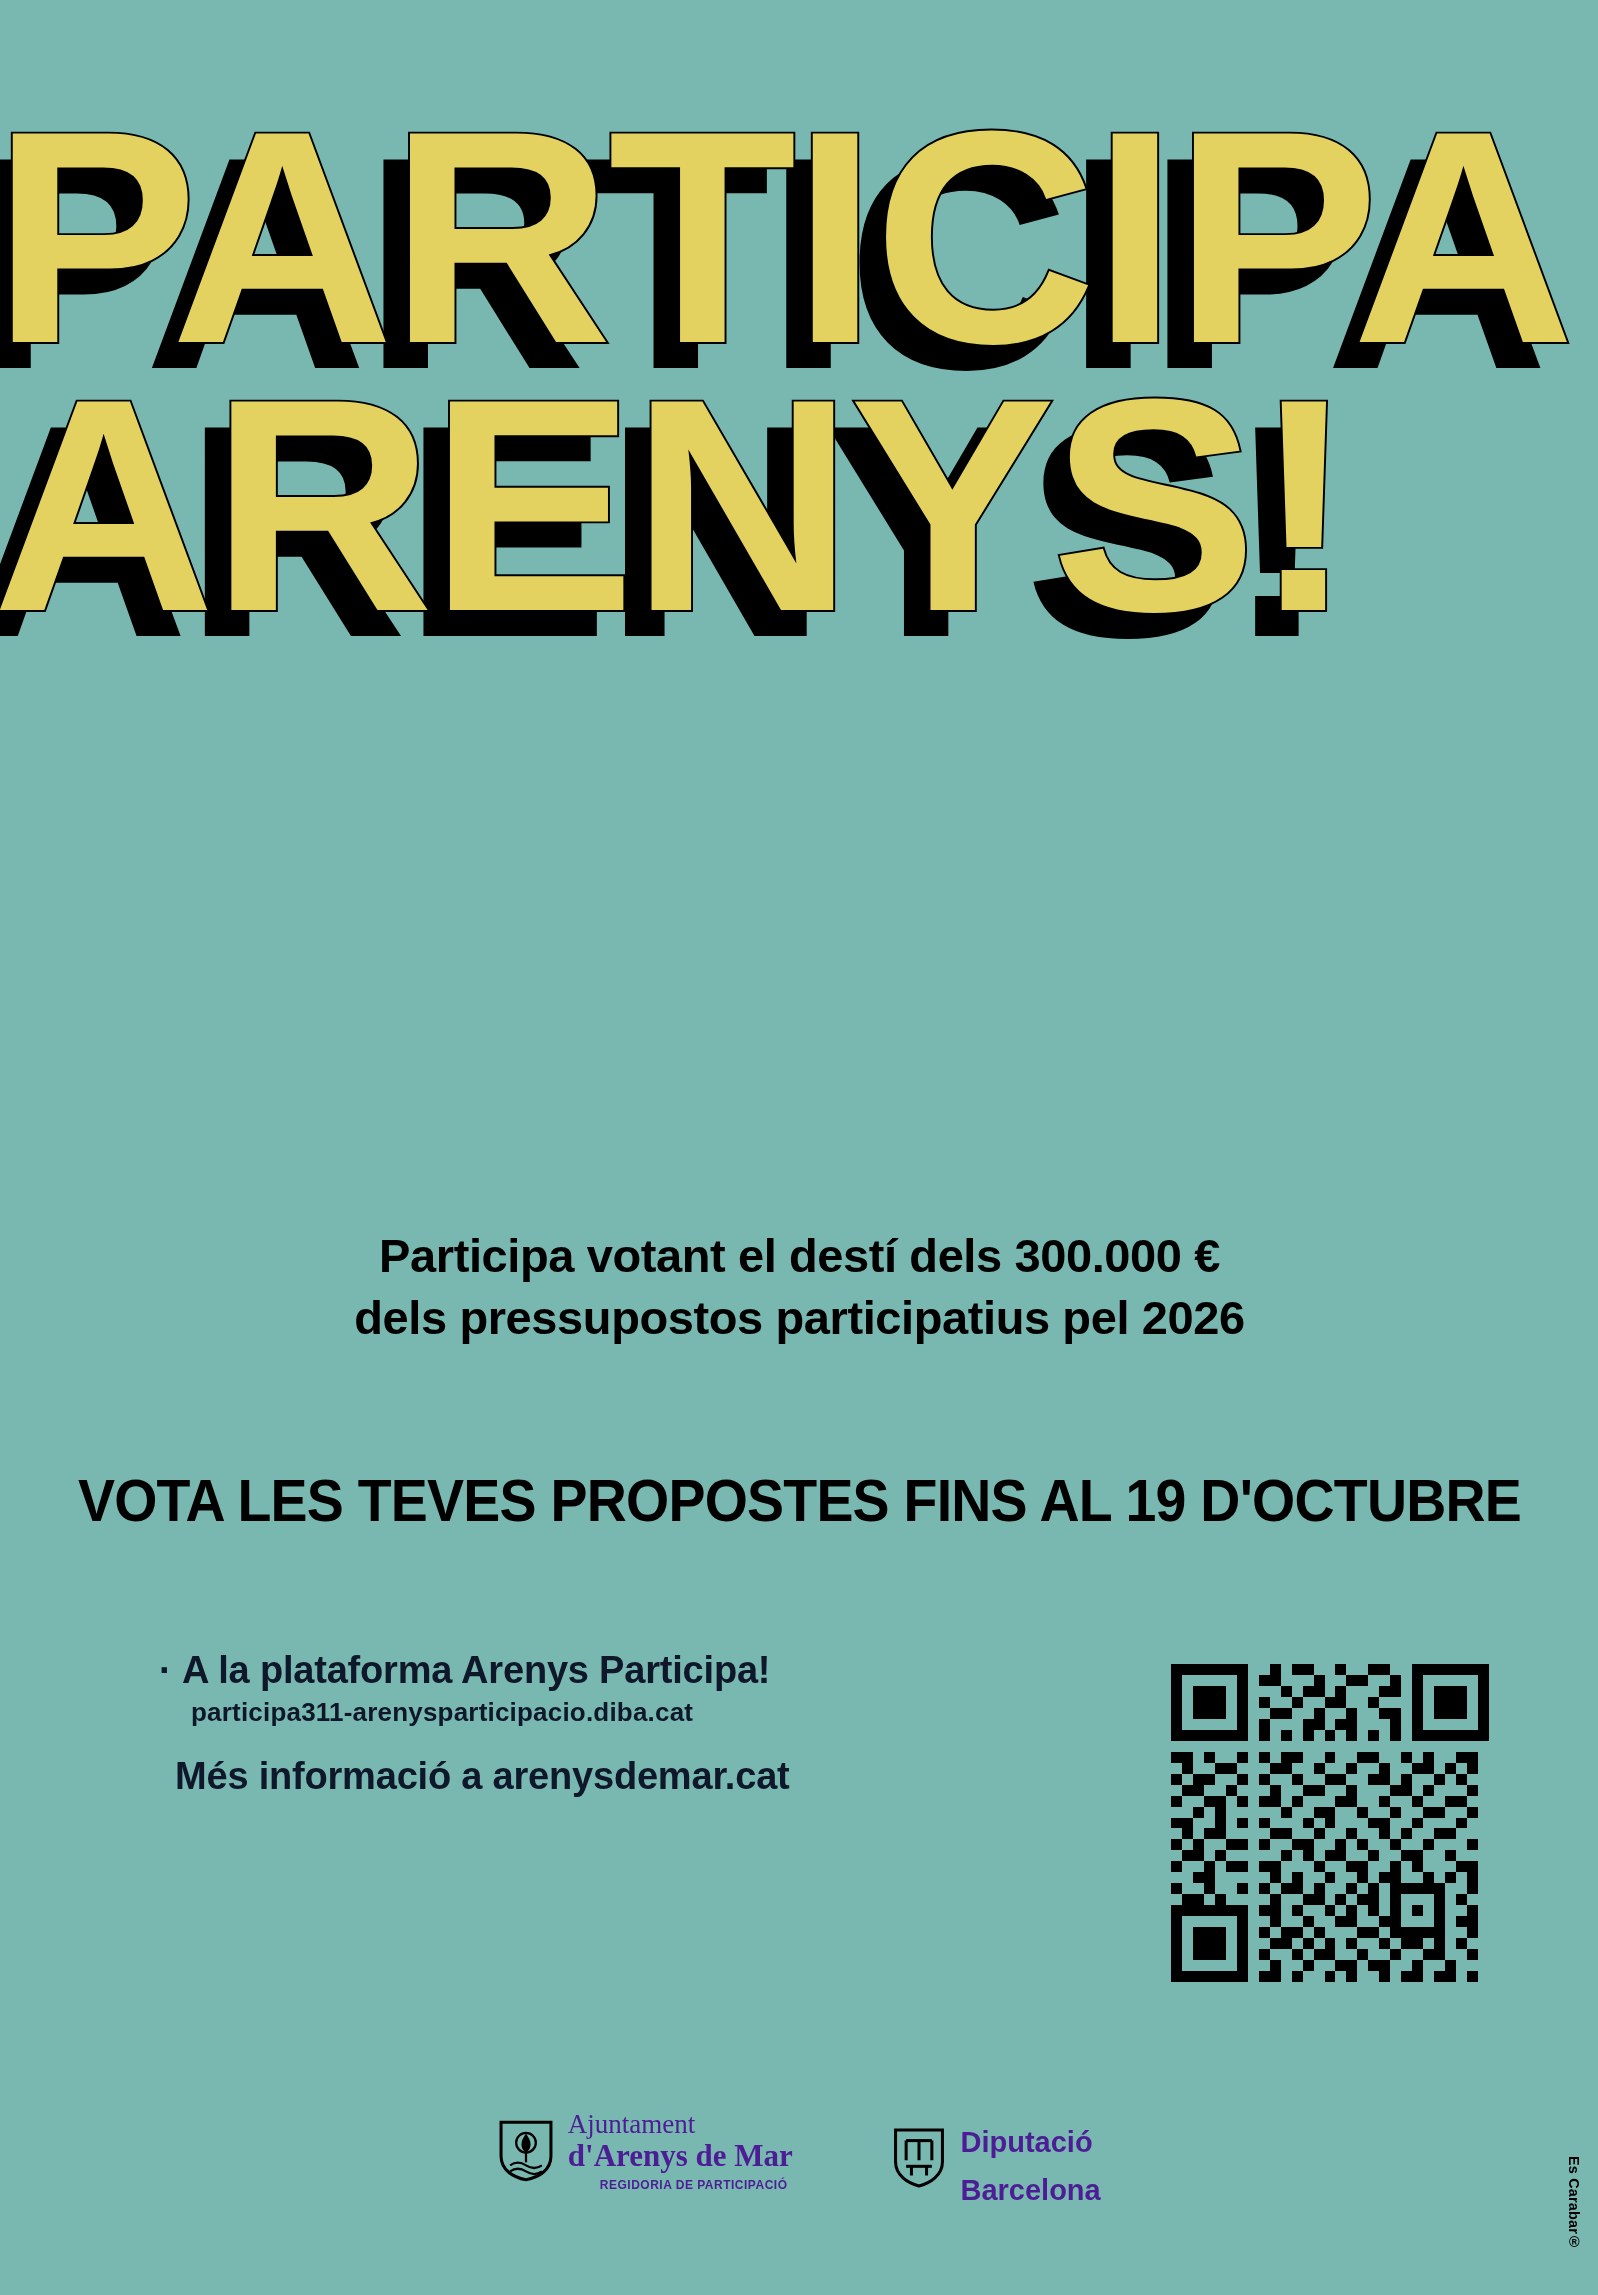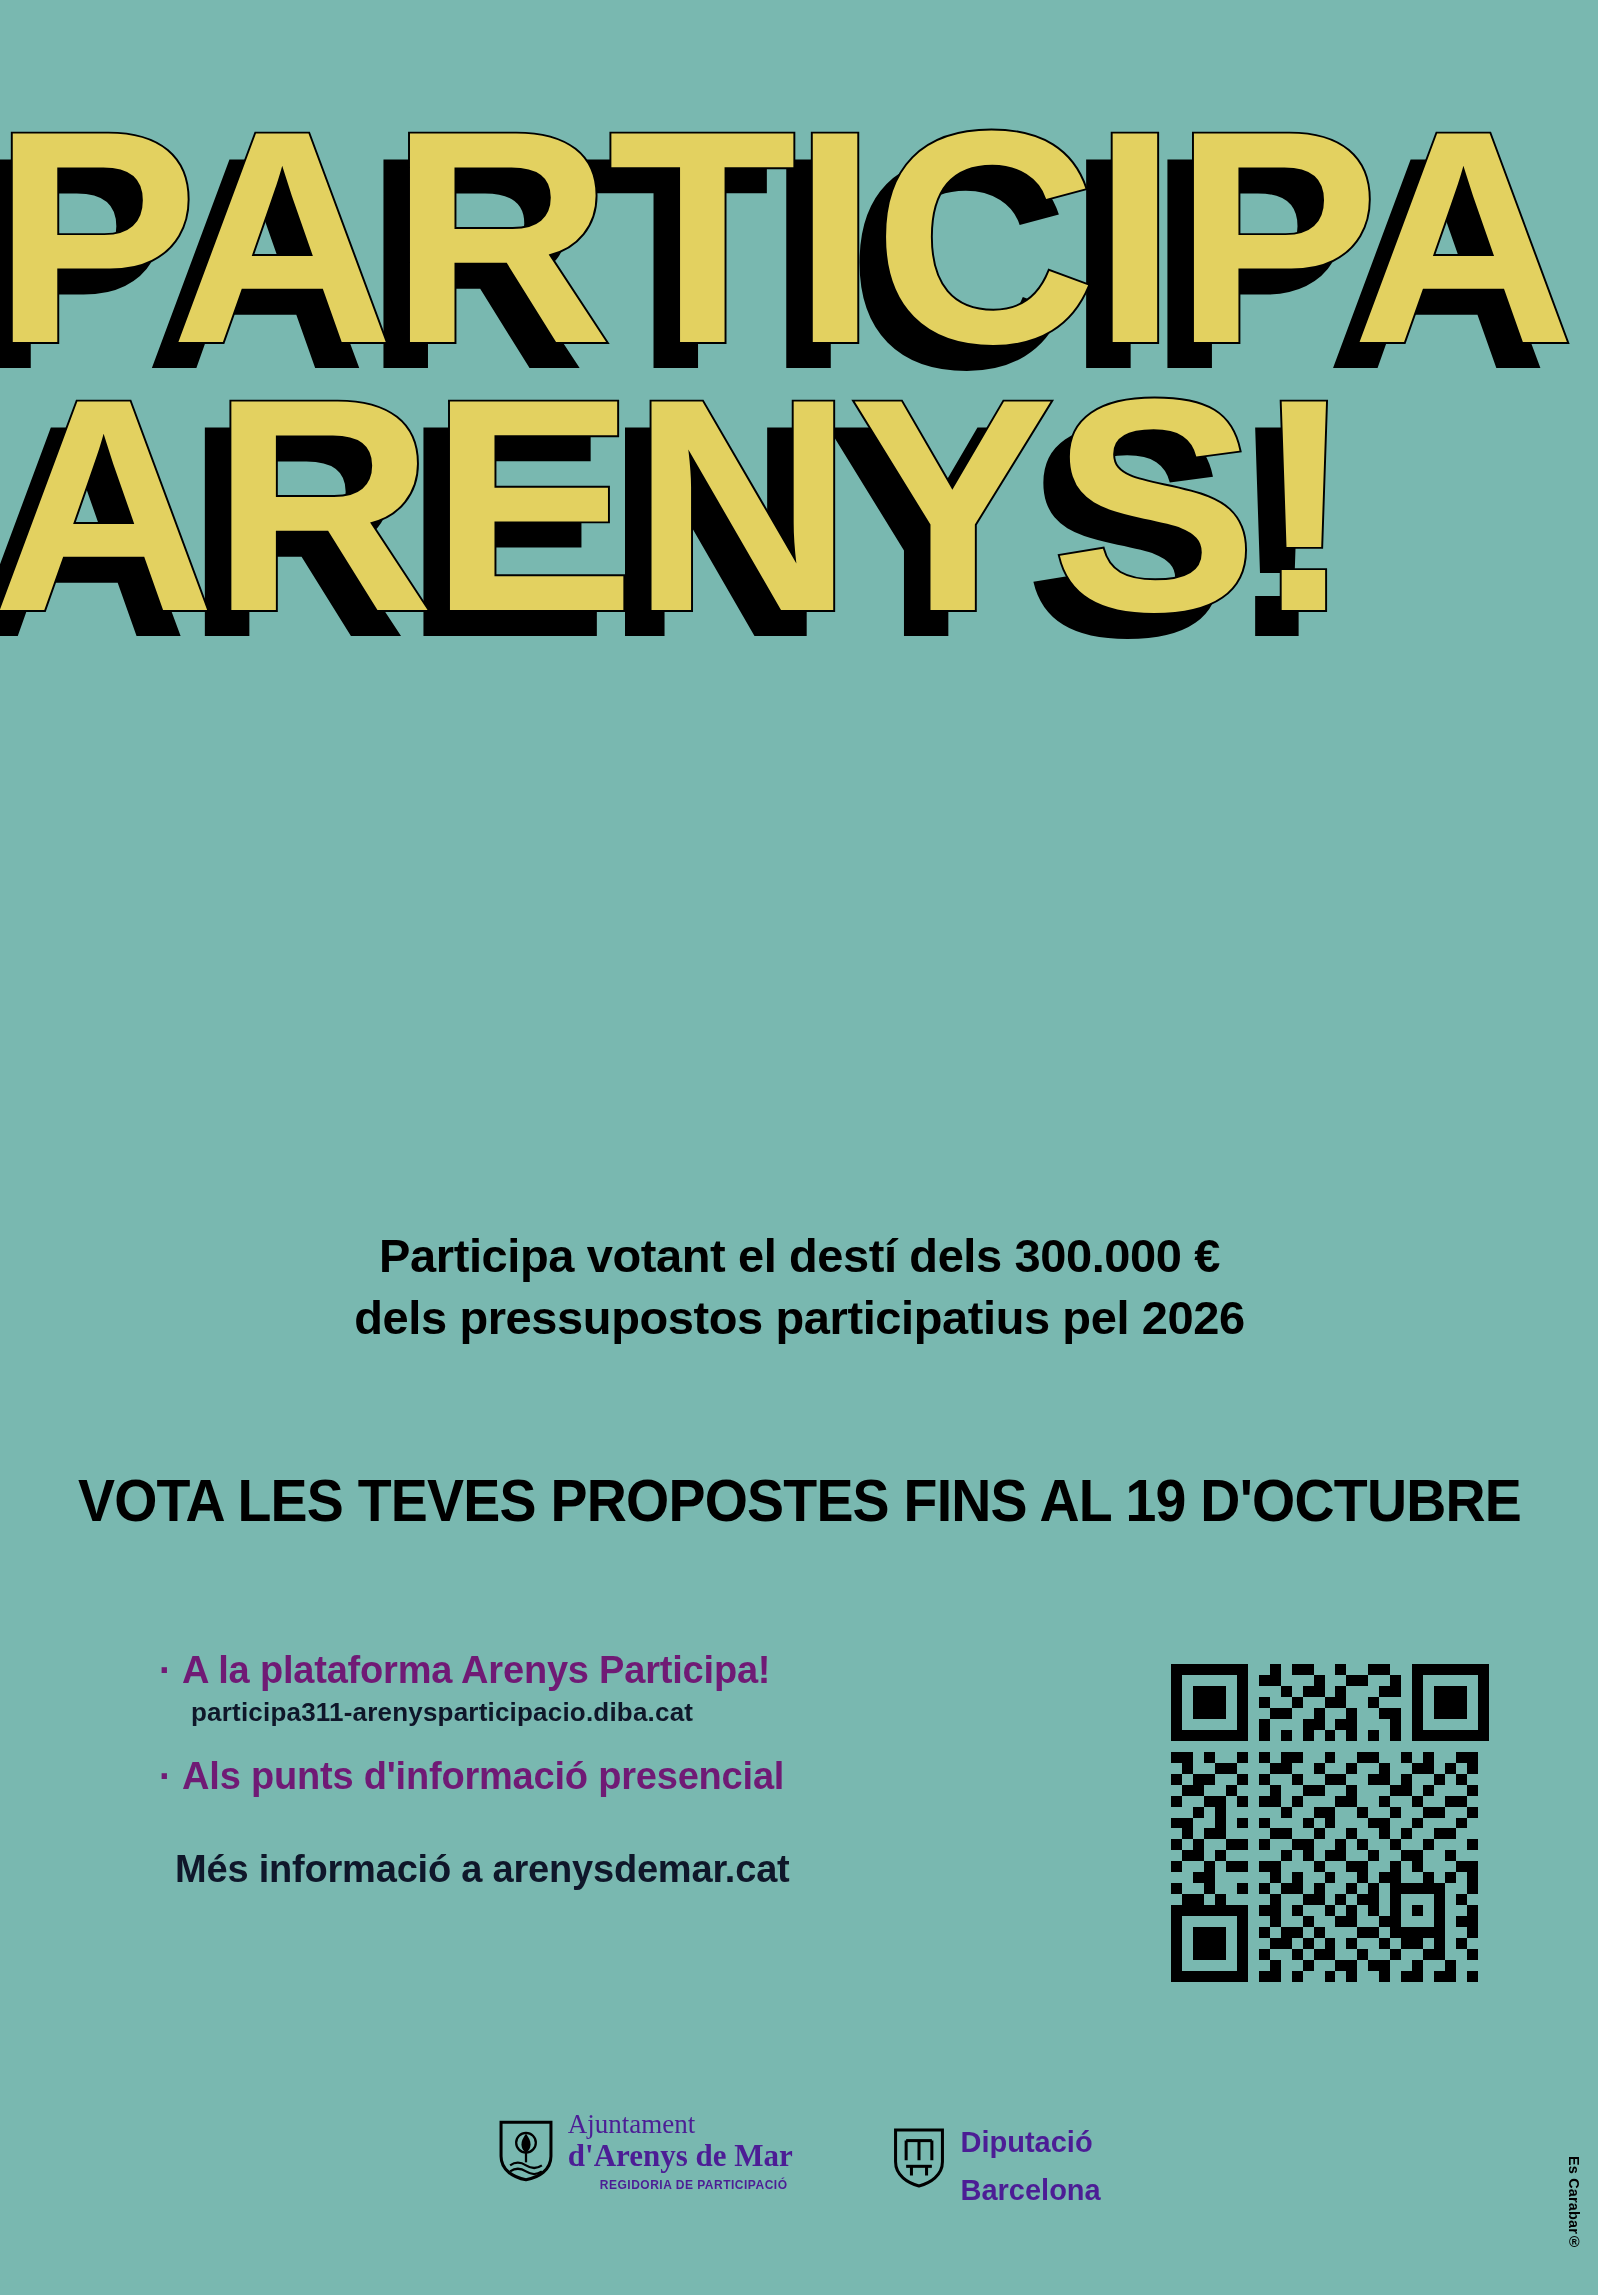--- a/index.html
+++ b/index.html
@@ -99,21 +99,21 @@
   }
 
   
   .details {
     position: absolute;
     top: 1649px;
     left: 159px;
     width: 953px;
   }
   .bullet {
-    color: #701a75;
+    color: #0f172a;
     font-weight: 700;
     font-size: 38px;
     letter-spacing: -0.2px;
     margin-bottom: 4.5px;
   }
   .bullet .dot {
     display: inline-block;
     margin-right: 10.6px;
   }
   .url {
@@ -235,23 +235,20 @@
   </div>
 
   <div class="banner">VOTA LES TEVES PROPOSTES FINS AL 19 D'OCTUBRE</div>
 
   <div class="details">
     <div class="bullet">
       <span class="dot">·</span><span>A la plataforma Arenys Participa!</span>
     </div>
     <div class="url">participa311-arenysparticipacio.diba.cat</div>
 
-    <div class="bullet bullet-2">
-      <span class="dot">·</span><span>Als punts d'informació presencial</span>
-    </div>
 
     <div class="more-info">Més informació a arenysdemar.cat</div>
   </div>
 
   <div class="qr-wrap">
     <svg class="qr" viewBox="0 0 29 29" shape-rendering="crispEdges">
       <rect width="29" height="29" fill="#79b8b0"></rect>
       <g fill="#000">
 
         <rect x="0" y="0" width="7" height="1"></rect>

